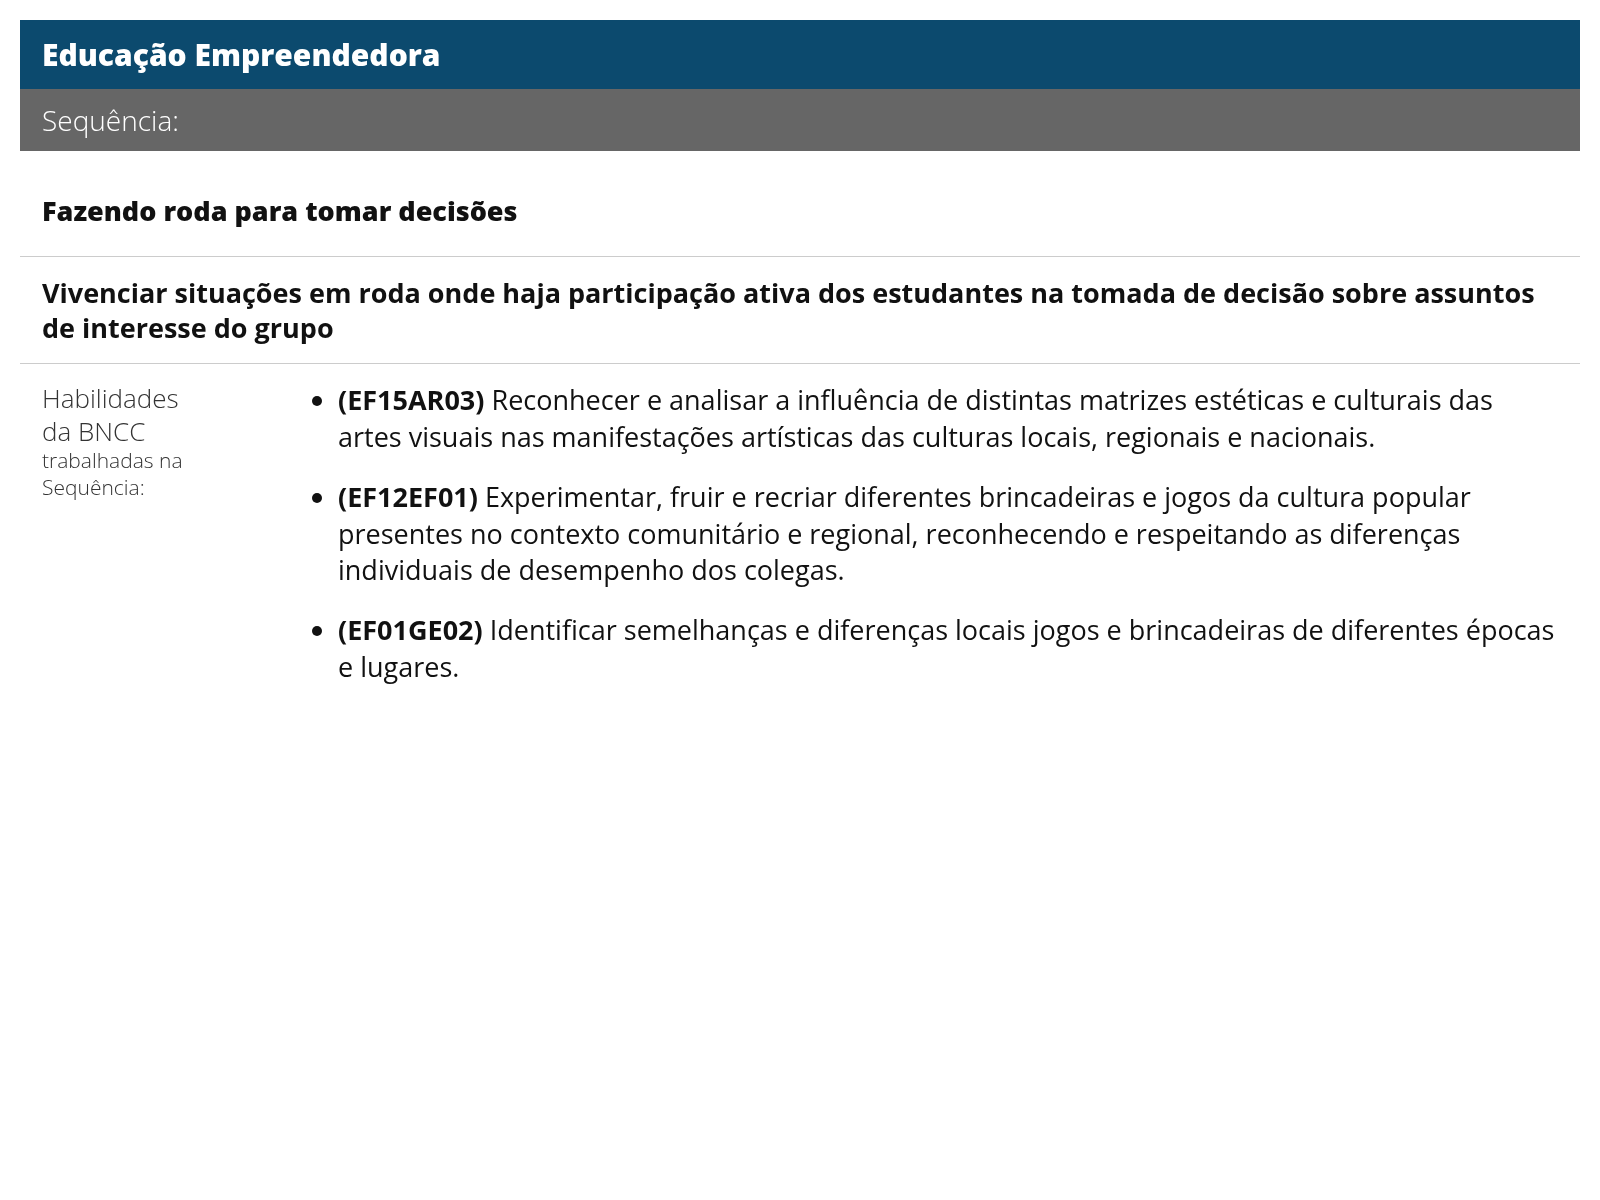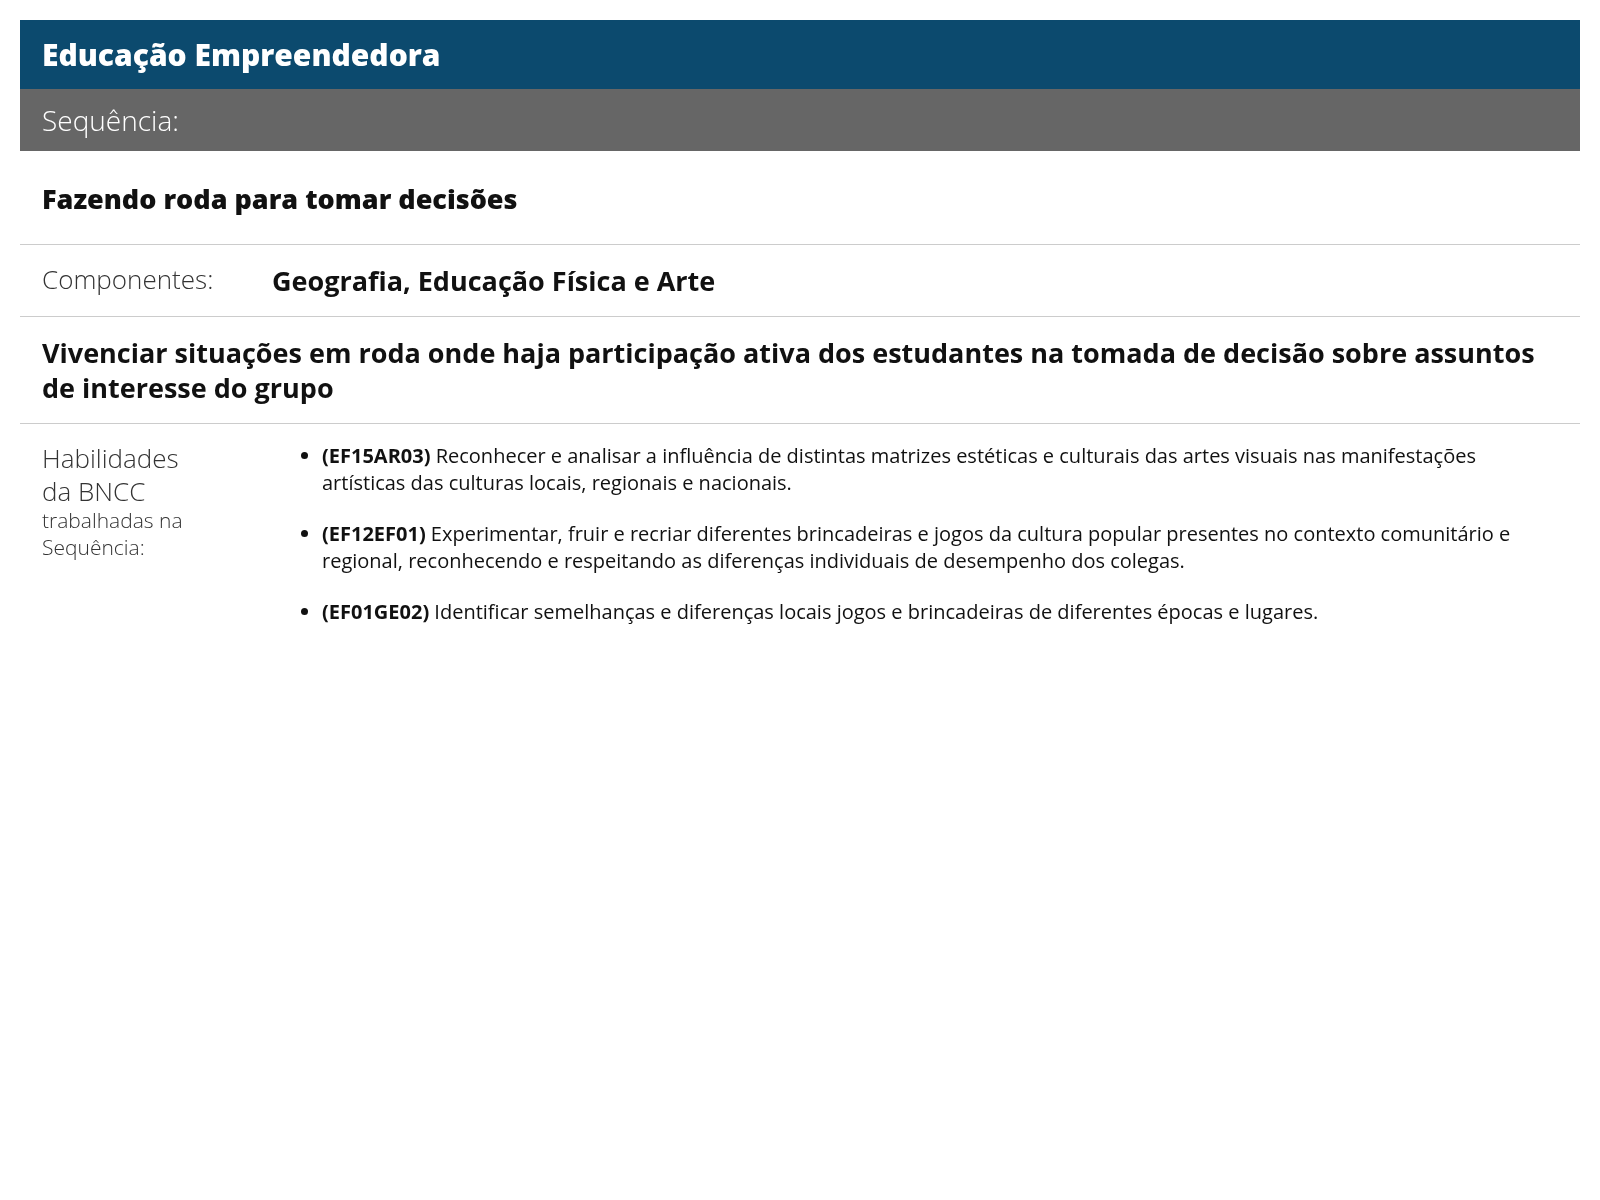--- a/index.html
+++ b/index.html
@@ -68,30 +68,32 @@
     }
     .row .value.bold {
       font-weight: 700;
     }
     .title-big {
       font-size: 44px;
       font-weight: 800;
       color: #111;
       line-height: 1.15;
       padding-top: 8px;
+      margin-top: 12px;
     }
     ul.skills {
       list-style: disc;
       padding-left: 50px;
     }
     ul.skills li {
       margin-bottom: 24px;
-      font-size: 20px;
+      font-size: 27px;
       line-height: 1.35;
       color: #111;
+      margin-left: 16px;
     }
     ul.skills li .code {
       font-weight: 700;
     }
     .plano-row {
       padding-top: 22px;
       padding-bottom: 28px;
     }
   </style>
 </head>
@@ -104,24 +106,20 @@
   </div>
 
   <div class="header-gray">
     <div class="label">Sequência:</div>
   </div>
 
   <div class="row plano-row">
     <div class="value title-big">Fazendo roda para tomar decisões</div>
   </div>
 
-  <div class="row">
-    <div class="label">Componentes:</div>
-    <div class="value bold">Geografia, Educação Física e Arte</div>
-  </div>
 
 
   <div class="row">
     <div class="value bold">Vivenciar situações em roda onde haja participação ativa dos estudantes na tomada de decisão sobre assuntos de interesse do grupo</div>
   </div>
 
   <div class="row no-border">
     <div class="label">
       <span>Habilidades</span><br>
       <span>da BNCC</span><br>

